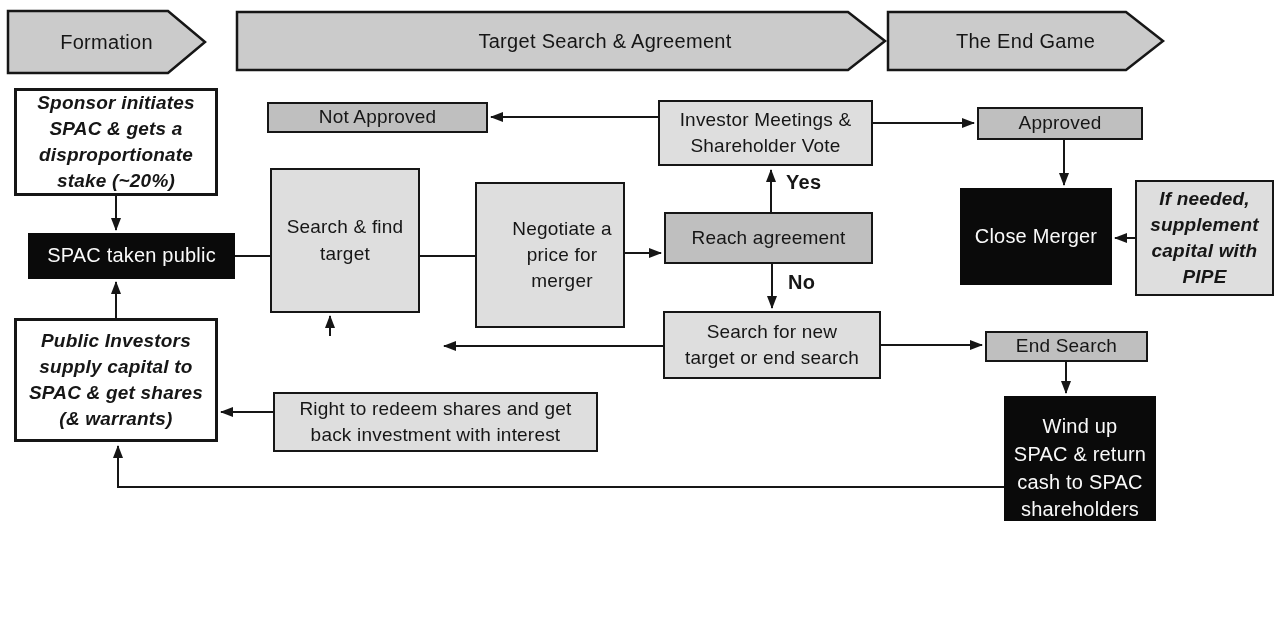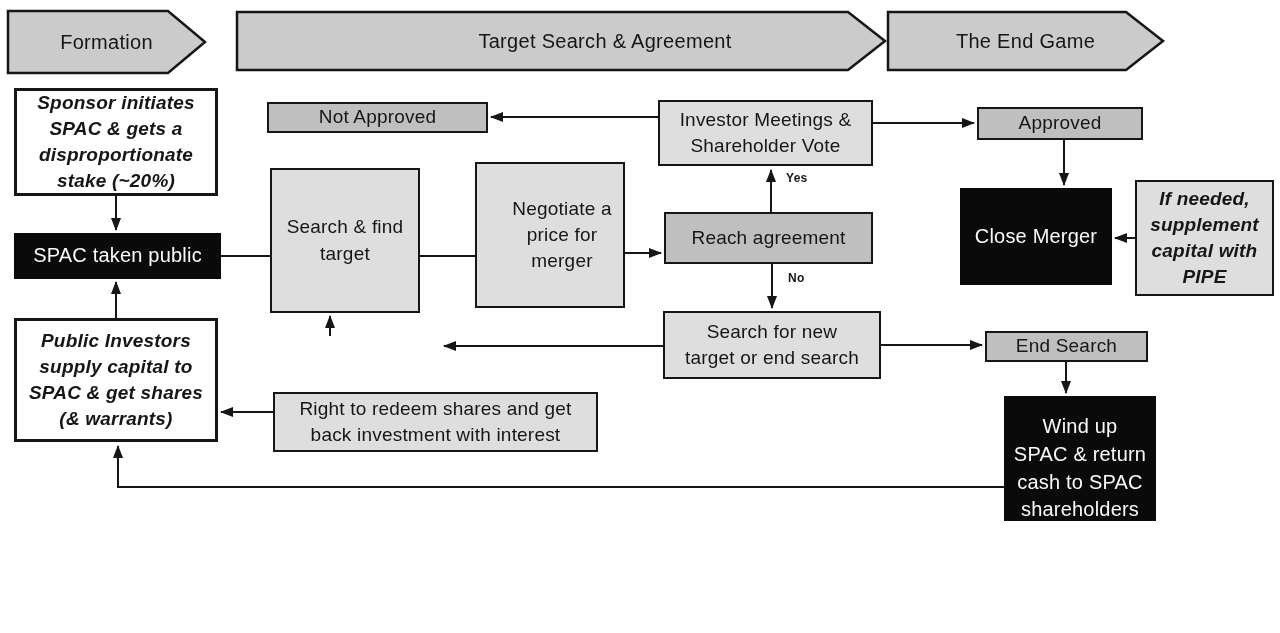--- a/index.html
+++ b/index.html
@@ -21,27 +21,27 @@
   .node.white{background:#ffffff;border-width:3px;}
   .node.dark{background:var(--box_black);color:#fafafa;border:none;font-size:20px;}
   .node.italic{font-style:italic;font-weight:bold;}
   .banner-label{
     position:absolute;z-index:2;display:flex;align-items:center;justify-content:center;
     font-size:20px;letter-spacing:.3px;
   }
   .banner-shape{fill:var(--banner);stroke:#161616;stroke-width:2.5;}
   .wire{stroke:#161616;stroke-width:2;fill:none;}
   .edge-label{
-    position:absolute;z-index:2;font-weight:bold;font-size:12px;letter-spacing:.3px;
+    position:absolute;z-index:2;font-weight:bold;font-size:20px;letter-spacing:.3px;
   }
   
   .n-sponsor{left:14px;top:88px;width:204px;height:108px;}
-  .n-spac-public{left:14px;top:233px;width:207px;height:46px;}
+  .n-spac-public{left:28px;top:233px;width:207px;height:46px;}
   .n-search-find{left:270px;top:168px;width:150px;height:145px;}
-  .n-negotiate{left:475px;top:162px;width:150px;height:146px;padding-left:24px;}
+  .n-negotiate{left:475px;top:182px;width:150px;height:146px;padding-left:24px;}
   .n-meetings{left:658px;top:100px;width:215px;height:66px;}
   .n-not-approved{left:267px;top:102px;width:221px;height:31px;}
   .n-approved{left:977px;top:107px;width:166px;height:33px;}
   .n-reach{left:664px;top:212px;width:209px;height:52px;}
   .n-close-merger{left:960px;top:188px;width:152px;height:97px;}
   .n-pipe{left:1135px;top:180px;width:139px;height:116px;}
   .n-restart{left:272px;top:336px;width:169px;height:32px;}
   .n-search-new{left:663px;top:311px;width:218px;height:68px;}
   .n-end-search{left:985px;top:331px;width:163px;height:31px;}
   .n-public-investors{left:14px;top:318px;width:204px;height:124px;}

